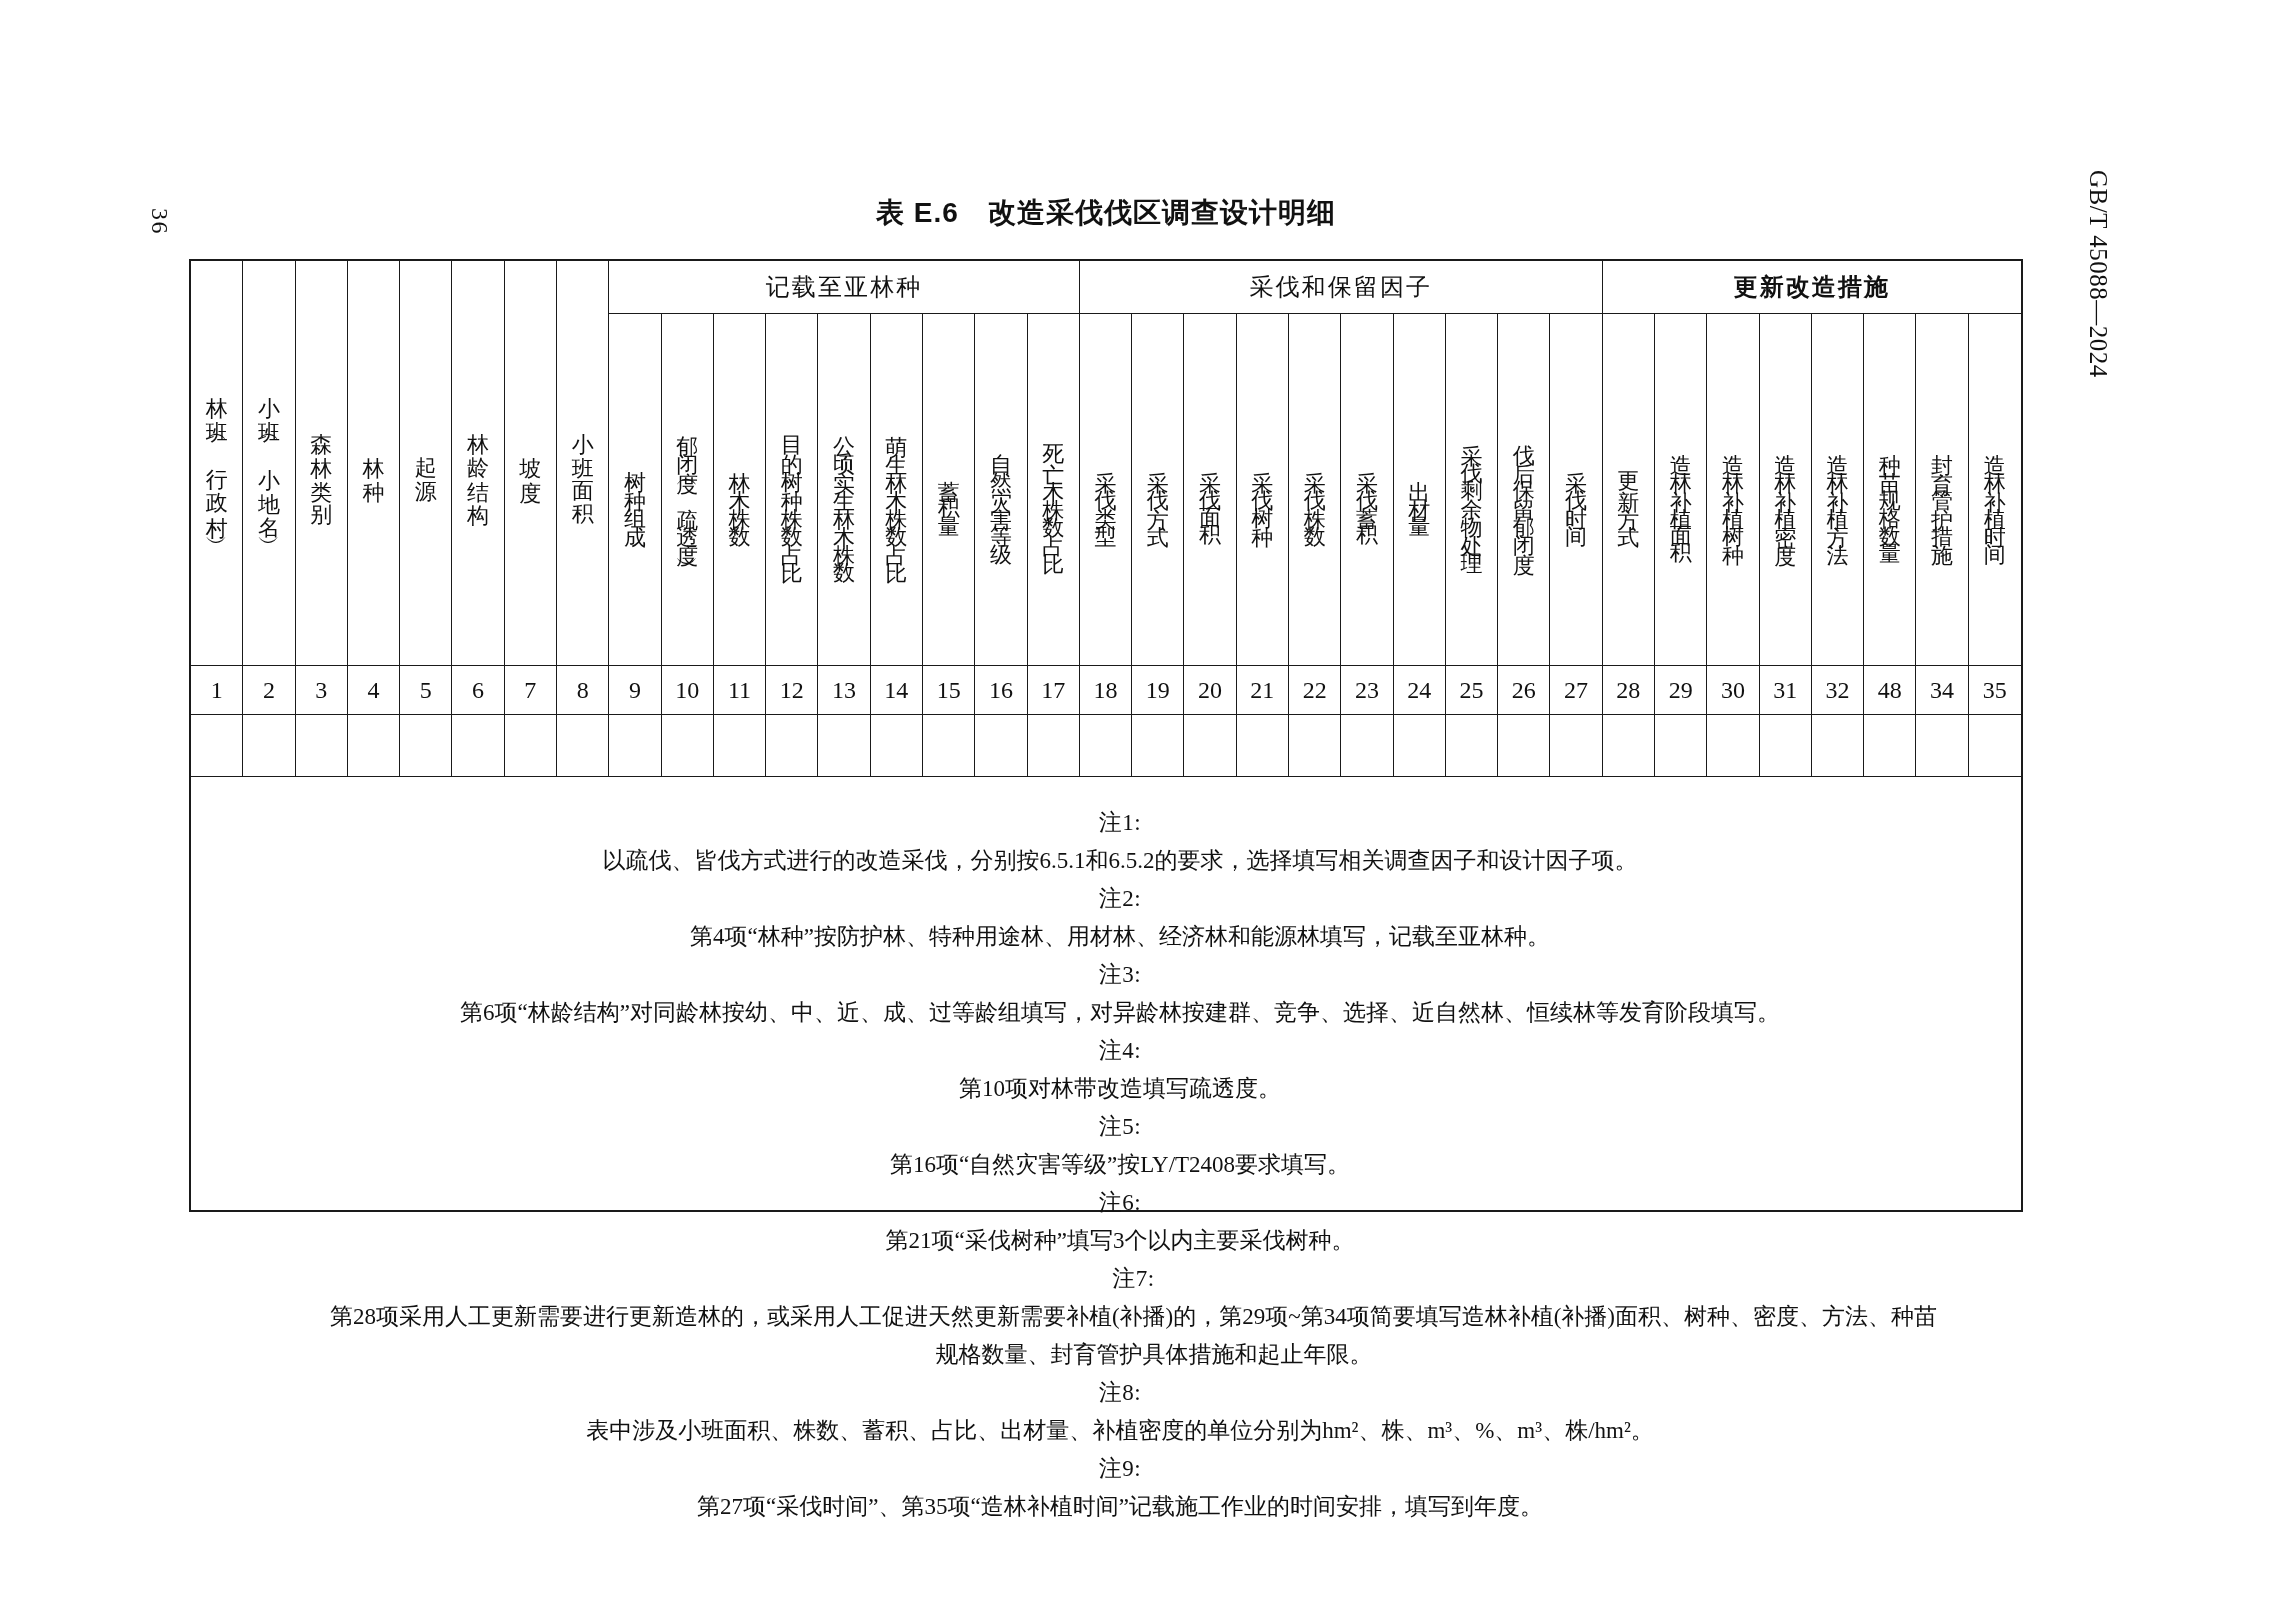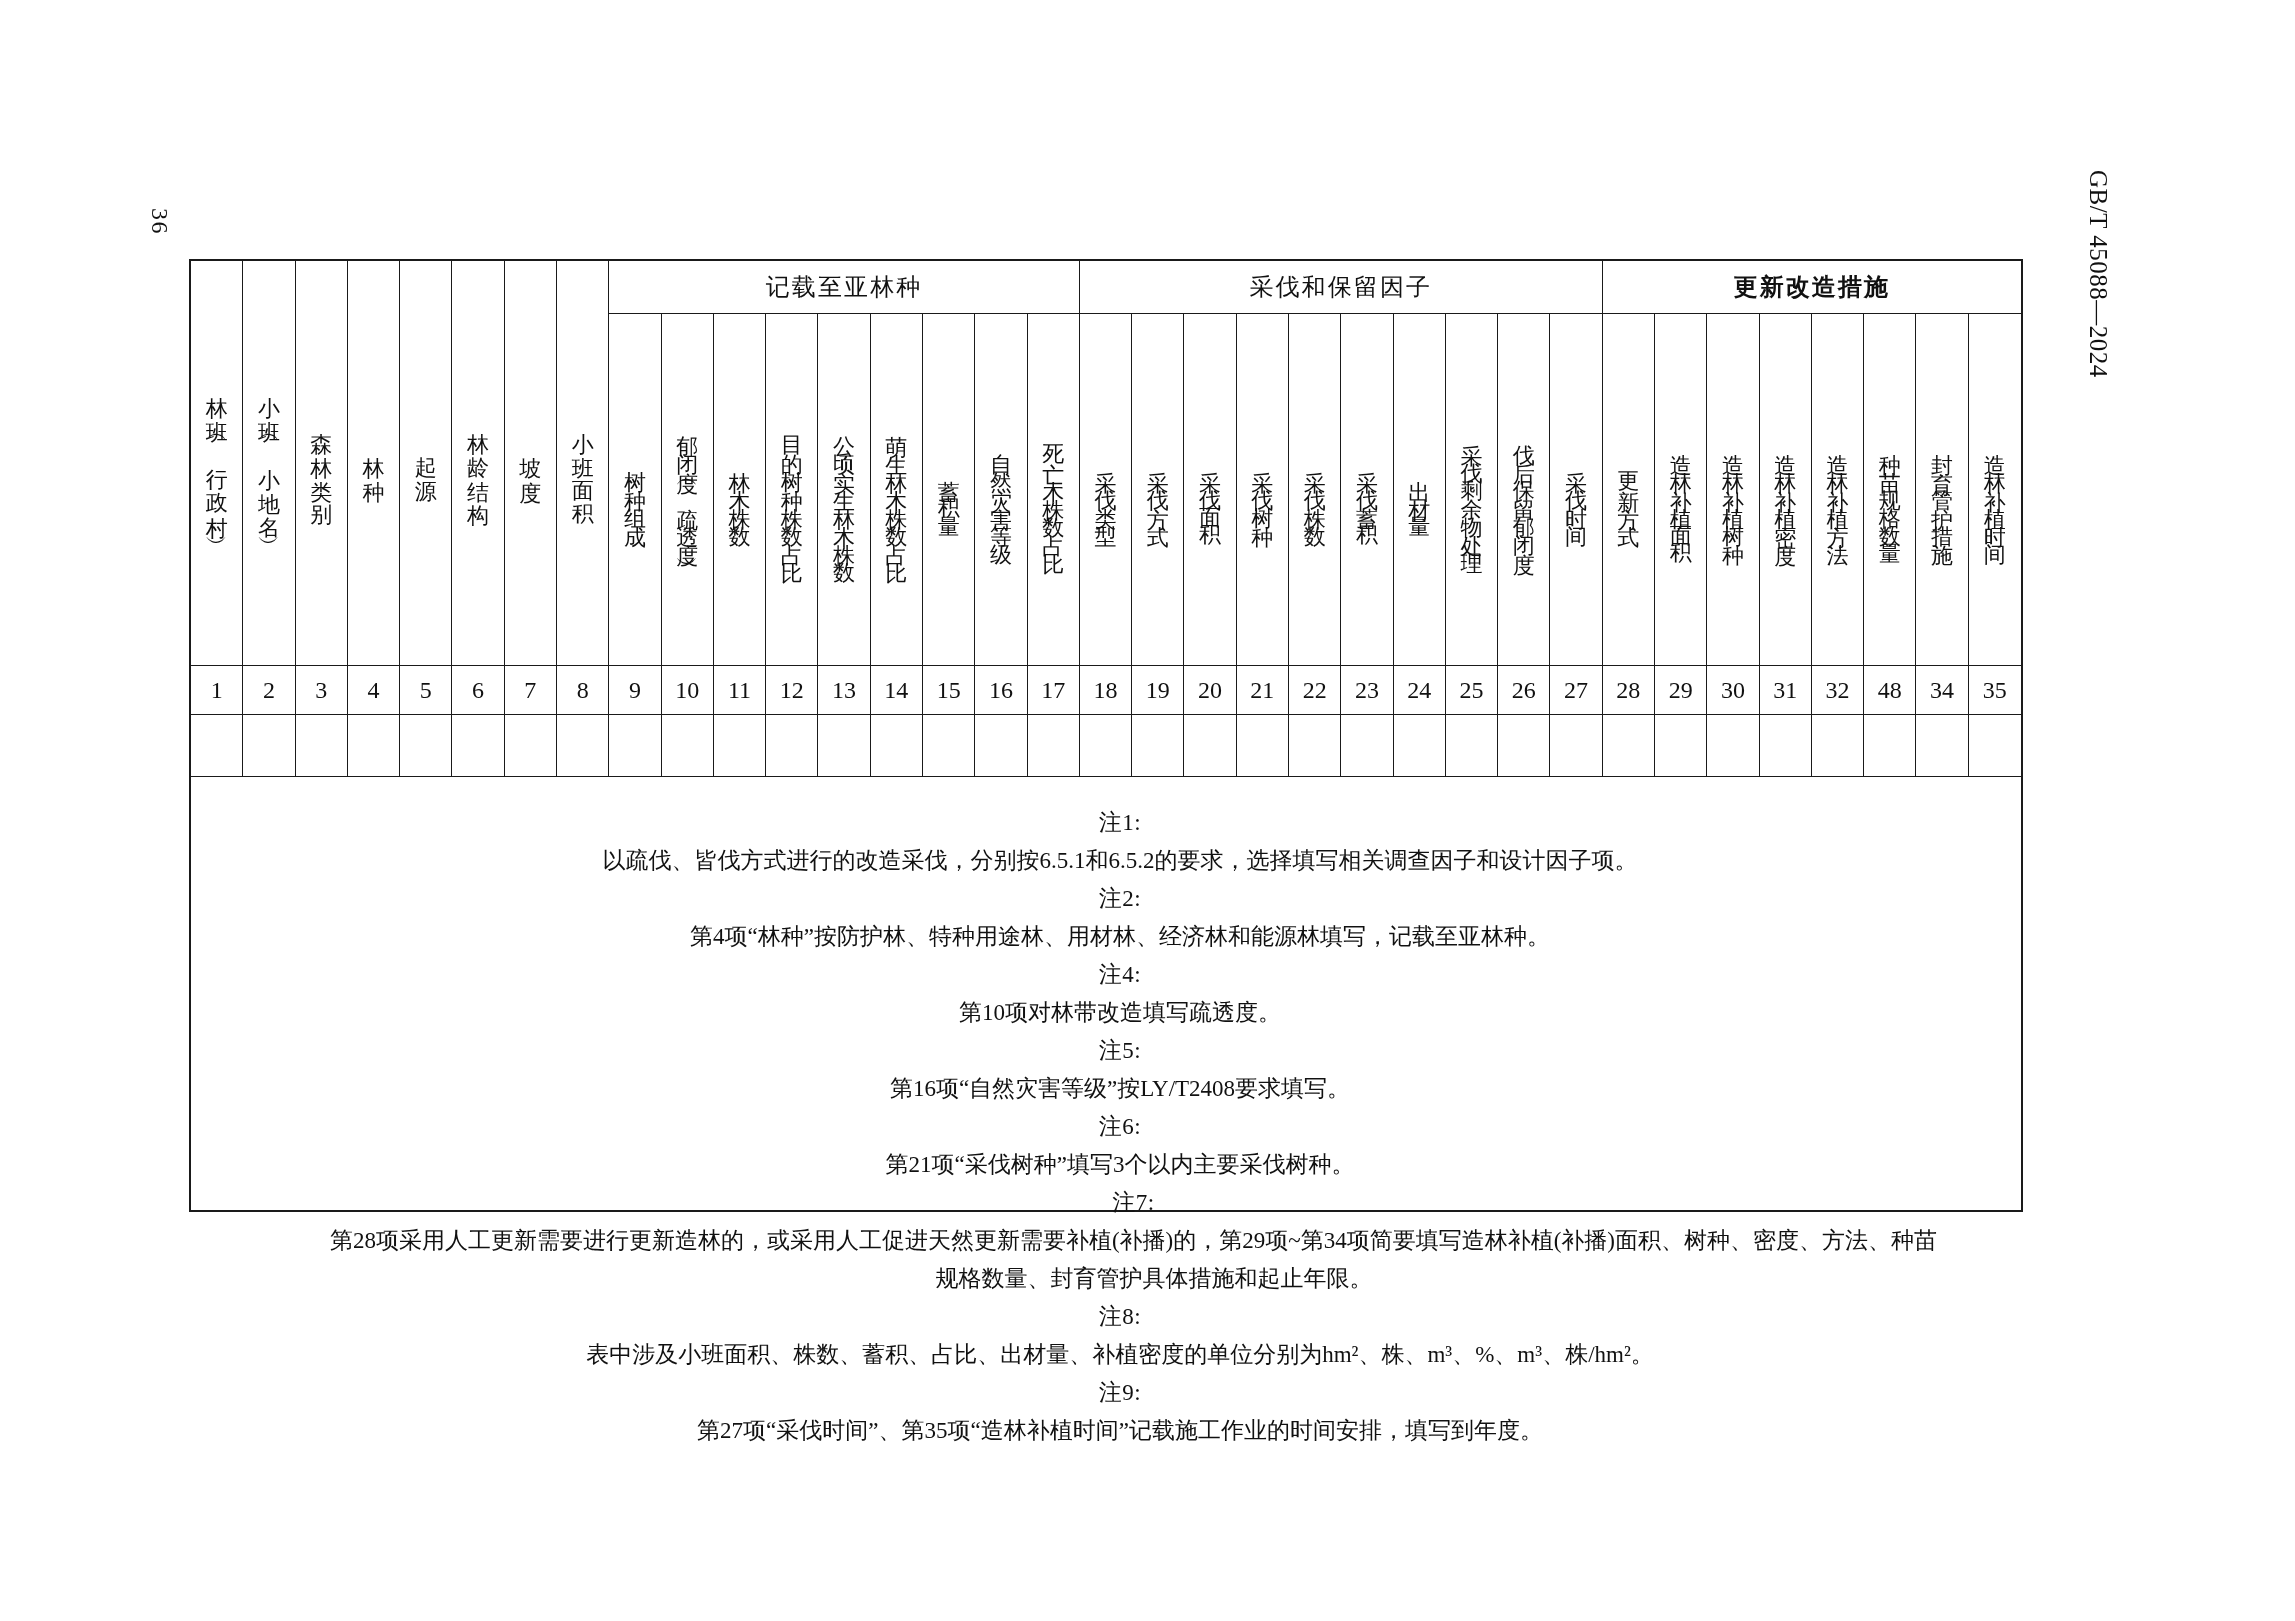--- a/index.html
+++ b/index.html
@@ -83,20 +83,21 @@
   .note.hang { margin-left: 27px; }
   .note.cont { margin-left: 68px; }
   .note-label { letter-spacing: 0.5px; }
 </style>
 </head>
 <body>
 
 <div class="page">
   <div class="page-number">36</div>
   <div class="standard-code">GB/T 45088—2024</div>
+  <div class="table-title">表 E.6　改造采伐伐区调查设计明细</div>
 
   <div class="survey-table">
     <div class="grid" id="table-grid">
         <div class="cell head tall" style="grid-column: 1;">林班（行政村）</div>
         <div class="cell head tall" style="grid-column: 2;">小班（小地名）</div>
         <div class="cell head tall" style="grid-column: 3;">森林类别</div>
         <div class="cell head tall" style="grid-column: 4;">林种</div>
         <div class="cell head tall" style="grid-column: 5;">起源</div>
         <div class="cell head tall" style="grid-column: 6;">林龄结构</div>
         <div class="cell head tall" style="grid-column: 7;">坡度</div>
@@ -205,20 +206,24 @@
     <div class="notes" id="notes-block">
         <div class="note">
           <div class="note-label">注1:</div>
           <div class="note-text">以疏伐、皆伐方式进行的改造采伐，分别按6.5.1和6.5.2的要求，选择填写相关调查因子和设计因子项。</div>
         </div>
         <div class="note">
           <div class="note-label">注2:</div>
           <div class="note-text">第4项“林种”按防护林、特种用途林、用材林、经济林和能源林填写，记载至亚林种。</div>
         </div>
         <div class="note">
+          <div class="note-label">注3:</div>
+          <div class="note-text">第6项“林龄结构”对同龄林按幼、中、近、成、过等龄组填写，对异龄林按建群、竞争、选择、近自然林、恒续林等发育阶段填写。</div>
+        </div>
+        <div class="note">
           <div class="note-label">注4:</div>
           <div class="note-text">第10项对林带改造填写疏透度。</div>
         </div>
         <div class="note">
           <div class="note-label">注5:</div>
           <div class="note-text">第16项“自然灾害等级”按LY/T2408要求填写。</div>
         </div>
         <div class="note">
           <div class="note-label">注6:</div>
           <div class="note-text">第21项“采伐树种”填写3个以内主要采伐树种。</div>

